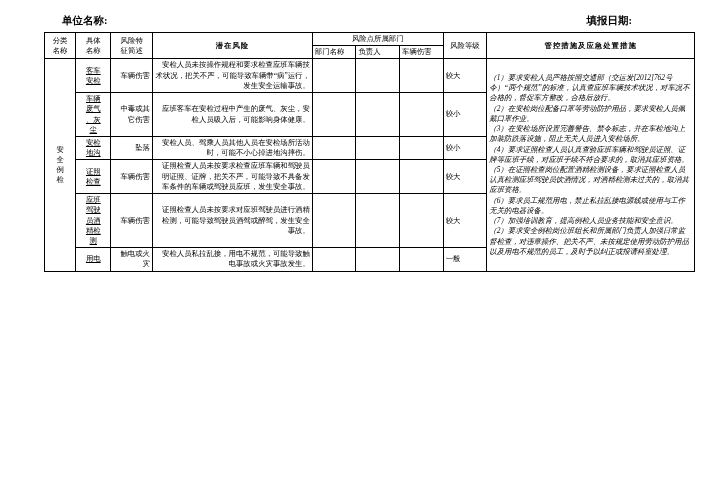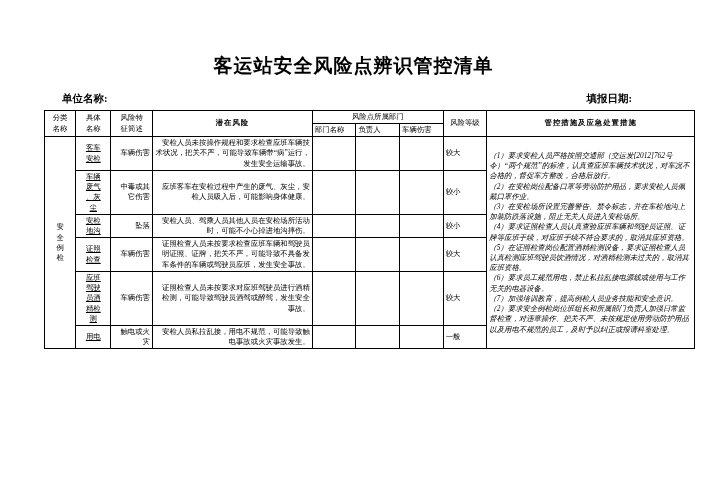--- a/index.html
+++ b/index.html
@@ -131,21 +131,20 @@
   .col-downer { width: 42px; }
   .col-dphone { width: 42px; }
   .col-level { width: 42px; }
   .col-measure { width: 200px; }
 </style>
 </head>
 <body>
 
 <div class="page">
 
-  <div class="doc-title">客运站安全风险点辨识管控清单</div>
 
   <div class="meta-row">
     <div class="meta-item">单位名称:</div>
     <div class="meta-item">填报日期:</div>
   </div>
 
   <div class="table-wrap">
     <table class="risk-table">
       <colgroup>
         <col class="col-cat">

